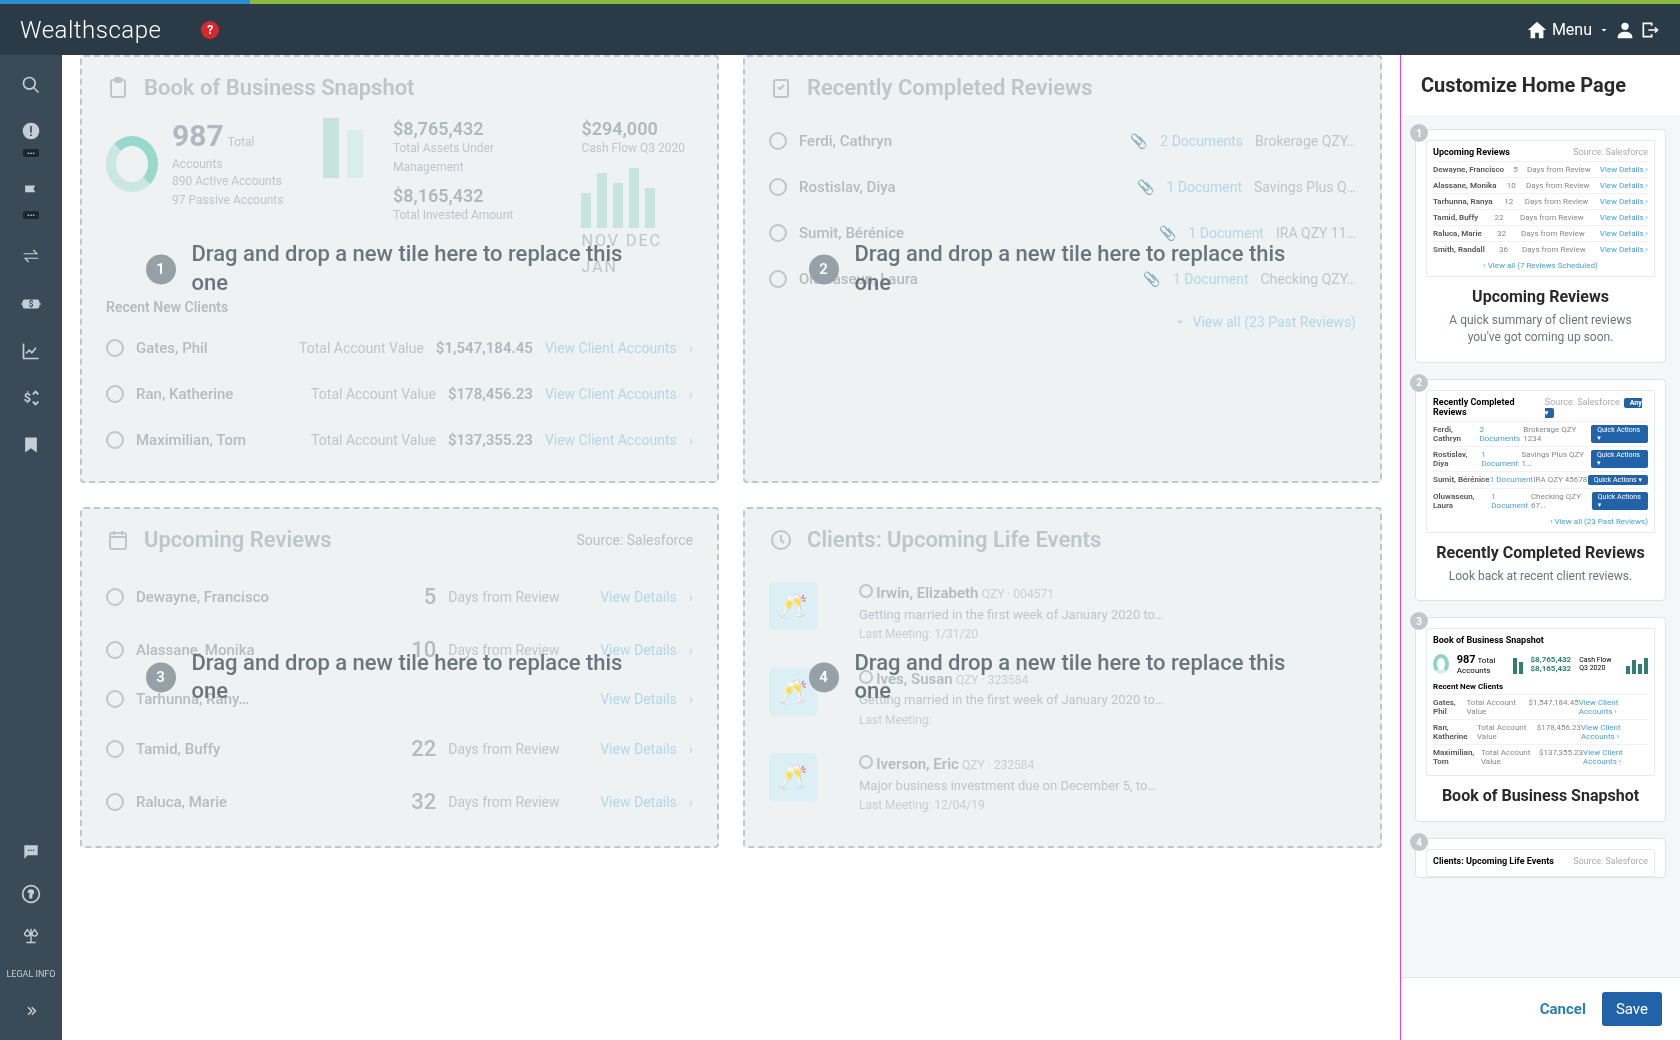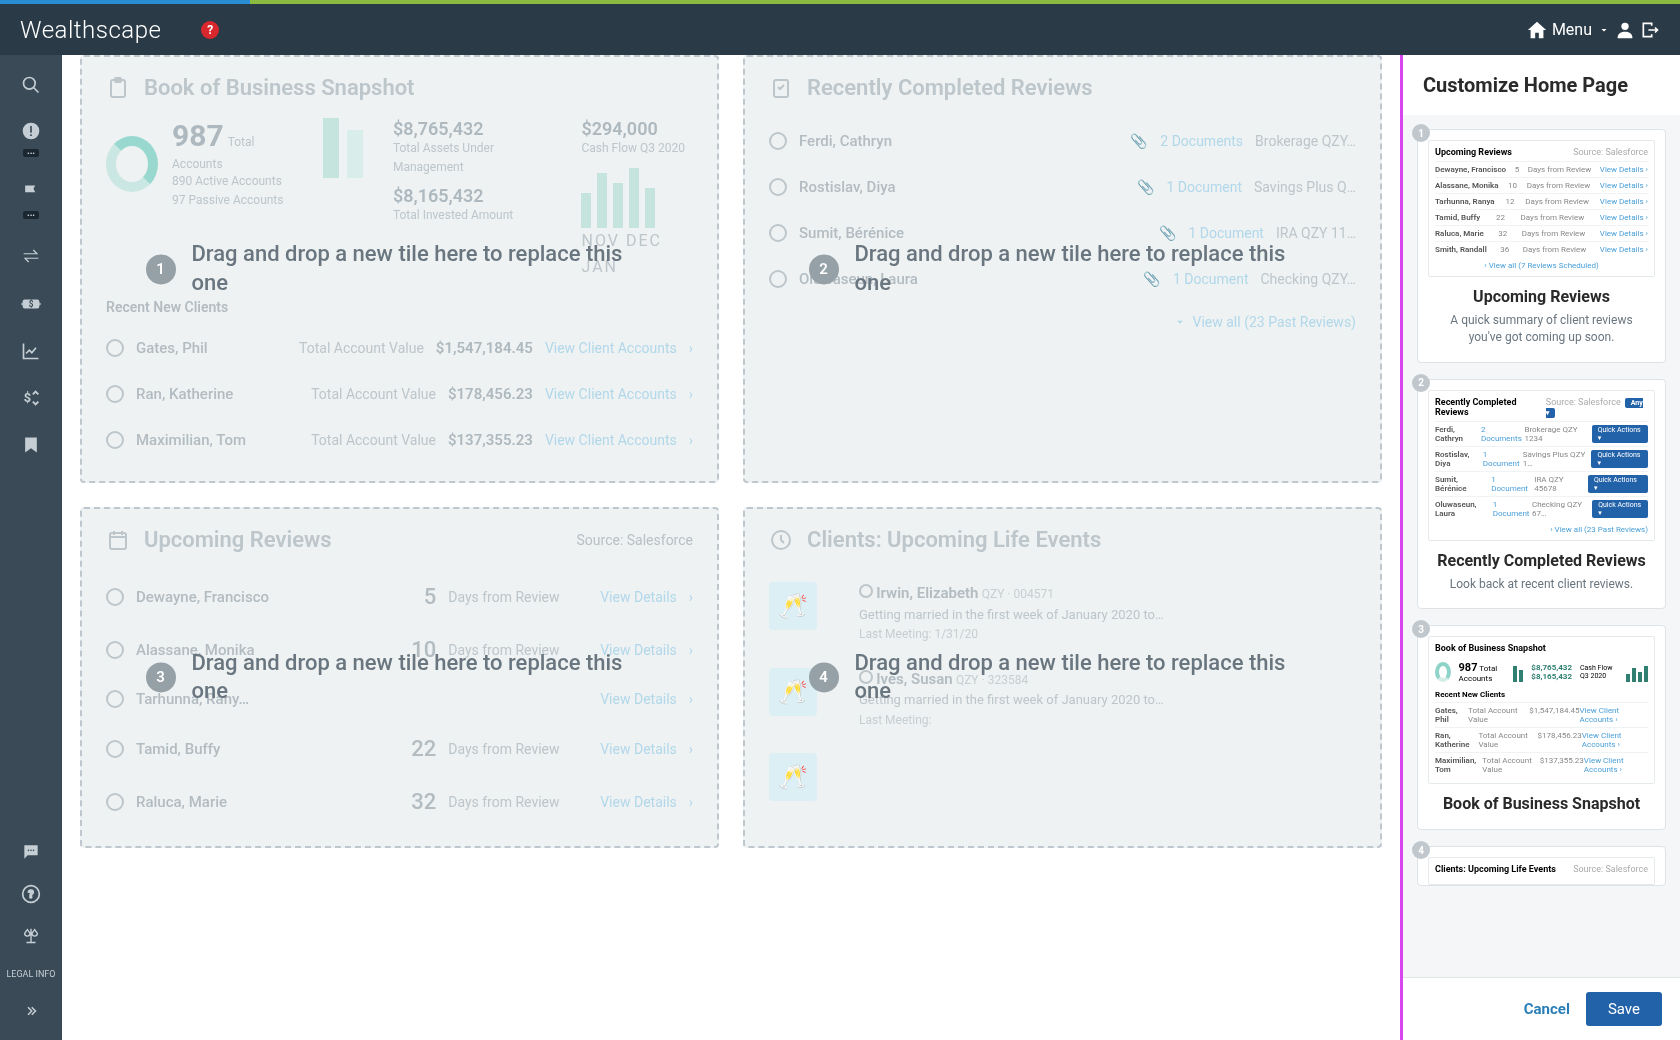--- a/index.html
+++ b/index.html
@@ -49,36 +49,36 @@
 .row .link { color: #a9d4e8; font-size: 14px; }
 .row .days { font-size: 22px; font-weight: 500; width: 36px; text-align: right; color: #aab5bb;}
 .pill-icon { width: 18px; height: 18px; border-radius: 50%; border: 2px solid #b5c0c6; display: inline-block; }
 .view-all { text-align: right; color: #a9d4e8; font-size: 14px; padding: 12px 0; display: flex; align-items: center; gap: 6px; justify-content: flex-end; }
 .event-row { display: flex; gap: 18px; padding: 12px 0; align-items: flex-start; }
 .event-icon { width: 48px; height: 48px; background: #d8eef5; border-radius: 4px; display: flex; align-items: center; justify-content: center; font-size: 24px; }
 .event-body { flex: 1; font-size: 13px; color: #b5c0c6; line-height: 1.5; margin-left: 24px; }
 .event-name { font-size: 15px; font-weight: 600; color: #aab5bb; }
 .event-sub { font-size: 12px; color: #c0cace; }
 
-.panel { width: 280px; background: #f4f6f7; border-left: 3px solid #d946ef; display: flex; flex-direction: column; }
+.panel { width: 280px; background: #f4f6f7; border-left: 1px solid #d946ef; display: flex; flex-direction: column; }
 .panel-title { padding: 18px 20px; font-size: 20px; font-weight: 700; color: #2a2a2a; background: #fff; }
 .panel-body { flex: 1; overflow-y: auto; padding: 14px; display: flex; flex-direction: column; gap: 16px; }
 .card { background: #fff; border: 1px solid #dde3e6; border-radius: 4px; padding: 10px; position: relative; }
 .card-num { position: absolute; top: -6px; left: -6px; width: 18px; height: 18px; border-radius: 50%; background: #c0c8cd; color: #fff; font-size: 10px; font-weight: 700; display: flex; align-items: center; justify-content: center; }
 .thumb { border: 1px solid #e5eaed; border-radius: 2px; padding: 6px; margin-bottom: 10px; font-size: 8px; }
 .thumb-title { font-size: 9px; font-weight: 700; margin-bottom: 4px; display: flex; justify-content: space-between; align-items: center; }
 .thumb-row { display: flex; justify-content: space-between; padding: 3px 0; border-top: 1px solid #f0f3f4; color: #888; }
 .thumb-row span:first-child { font-weight: 600; color: #555; }
 .tlink { color: #4a9fd8; }
 .tbtn { background: #2262a9; color: #fff; padding: 1px 6px; border-radius: 2px; font-size: 7px; }
 .card-title { text-align: center; font-size: 16px; font-weight: 700; color: #2a2a2a; margin-bottom: 6px; }
 .card-desc { text-align: center; font-size: 12px; color: #6a7680; line-height: 1.4; padding: 0 8px 6px; }
 .panel-footer { padding: 14px 18px; background: #fff; border-top: 1px solid #e0e5e8; display: flex; justify-content: flex-end; gap: 16px; align-items: center; }
 .btn-cancel { color: #2a7fb8; font-size: 15px; cursor: pointer; background: none; border: none; font-weight: bold; }
-.btn-save { background: #2262a9; color: #fff; border: none; padding: 8px 22px; border-radius: 3px; font-size: 15px; cursor: pointer; }
+.btn-save { background: #2262a9; color: #fff; border: none; padding: 8px 14px; border-radius: 3px; font-size: 15px; cursor: pointer; }
 
 .thumb-mini-donut { width: 20px; height: 20px; border-radius: 50%; border: 4px solid #8fd4c9; border-bottom-color: #d5ede8; display: inline-block; vertical-align: middle; }
 .thumb-bars { display: inline-flex; gap: 2px; align-items: flex-end; height: 20px; vertical-align: middle; }
 .thumb-bars i { width: 4px; background: #2f8071; display: block; }
 svg { display: block; }
 </style>
 </head>
 <body>
 
 <div class="topbar">
@@ -379,20 +379,21 @@
         <div class="event-row ghost">
             <div class="event-icon">🥂</div>
             <div class="event-body"><span class="pill-icon" style="width:14px;height:14px"></span> <span class="event-name">Irwin, Elizabeth</span> <span class="event-sub">QZY · 004571</span><br><span>Getting married in the first week of January 2020 to…</span><br><span class="event-sub">Last Meeting: 1/31/20</span></div>
           </div>
         <div class="event-row ghost">
             <div class="event-icon">🥂</div>
             <div class="event-body"><span class="pill-icon" style="width:14px;height:14px"></span> <span class="event-name">Ives, Susan</span> <span class="event-sub">QZY · 323584</span><br><span>Getting married in the first week of January 2020 to…</span><br><span class="event-sub">Last Meeting:</span></div>
           </div>
         <div class="event-row ghost">
             <div class="event-icon">🥂</div>
+            <div class="event-body"><span class="pill-icon" style="width:14px;height:14px"></span> <span class="event-name">Iverson, Eric</span> <span class="event-sub">QZY · 232584</span><br><span>Major business investment due on December 5, to…</span><br><span class="event-sub">Last Meeting: 12/04/19</span></div>
           </div>
         <div class="tile-overlay">
             <div class="num-badge">4</div>
             <div class="overlay-text">Drag and drop a new tile here to replace this one</div>
           </div>
       </div>
     </div>
   </div>
 
   <div class="panel">

